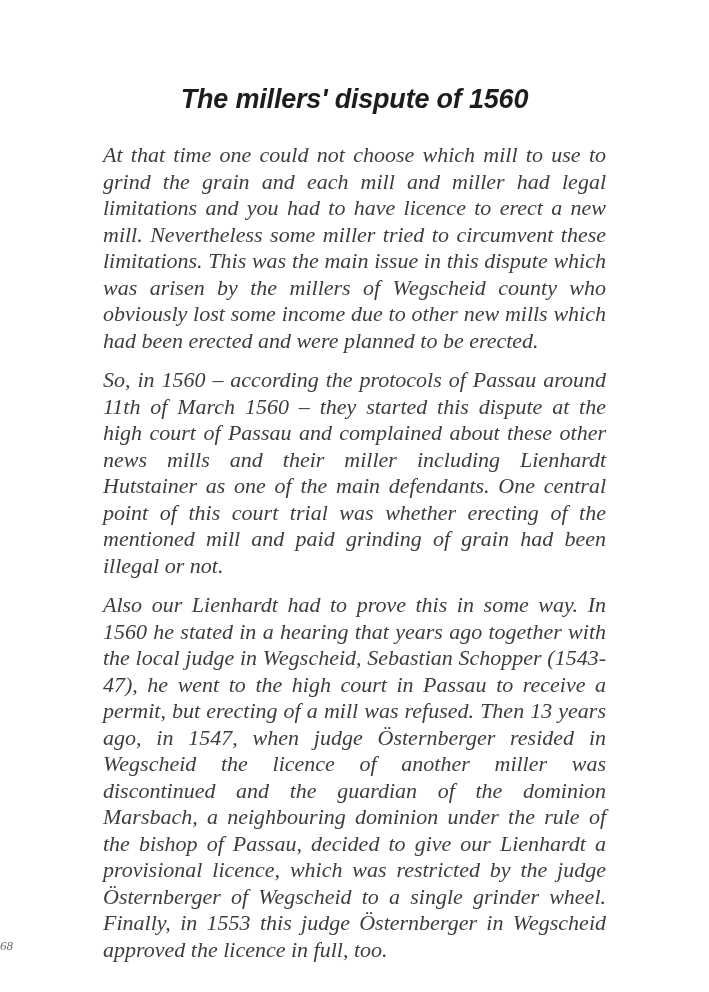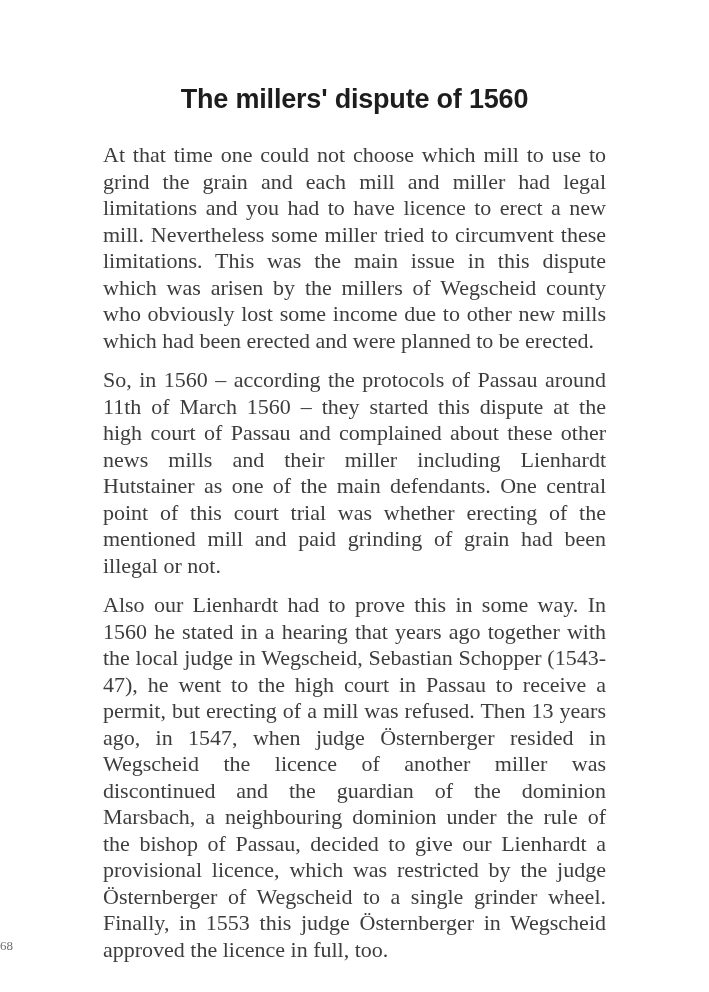--- a/index.html
+++ b/index.html
@@ -7,20 +7,21 @@
     padding: 0;
     background: #ffffff;
   }
   .page {
     position: relative;
     width: 709px;
     height: 992px;
     background: #ffffff;
     overflow: hidden;
     font-family: "Liberation Serif", "DejaVu Serif", serif;
+    font-style: italic;
   }
   .content {
     position: absolute;
     left: 103px;
     top: 0;
     width: 503px;
   }
   .doc-title {
     font-family: "Liberation Sans", "DejaVu Sans", sans-serif;
     font-weight: 700;

